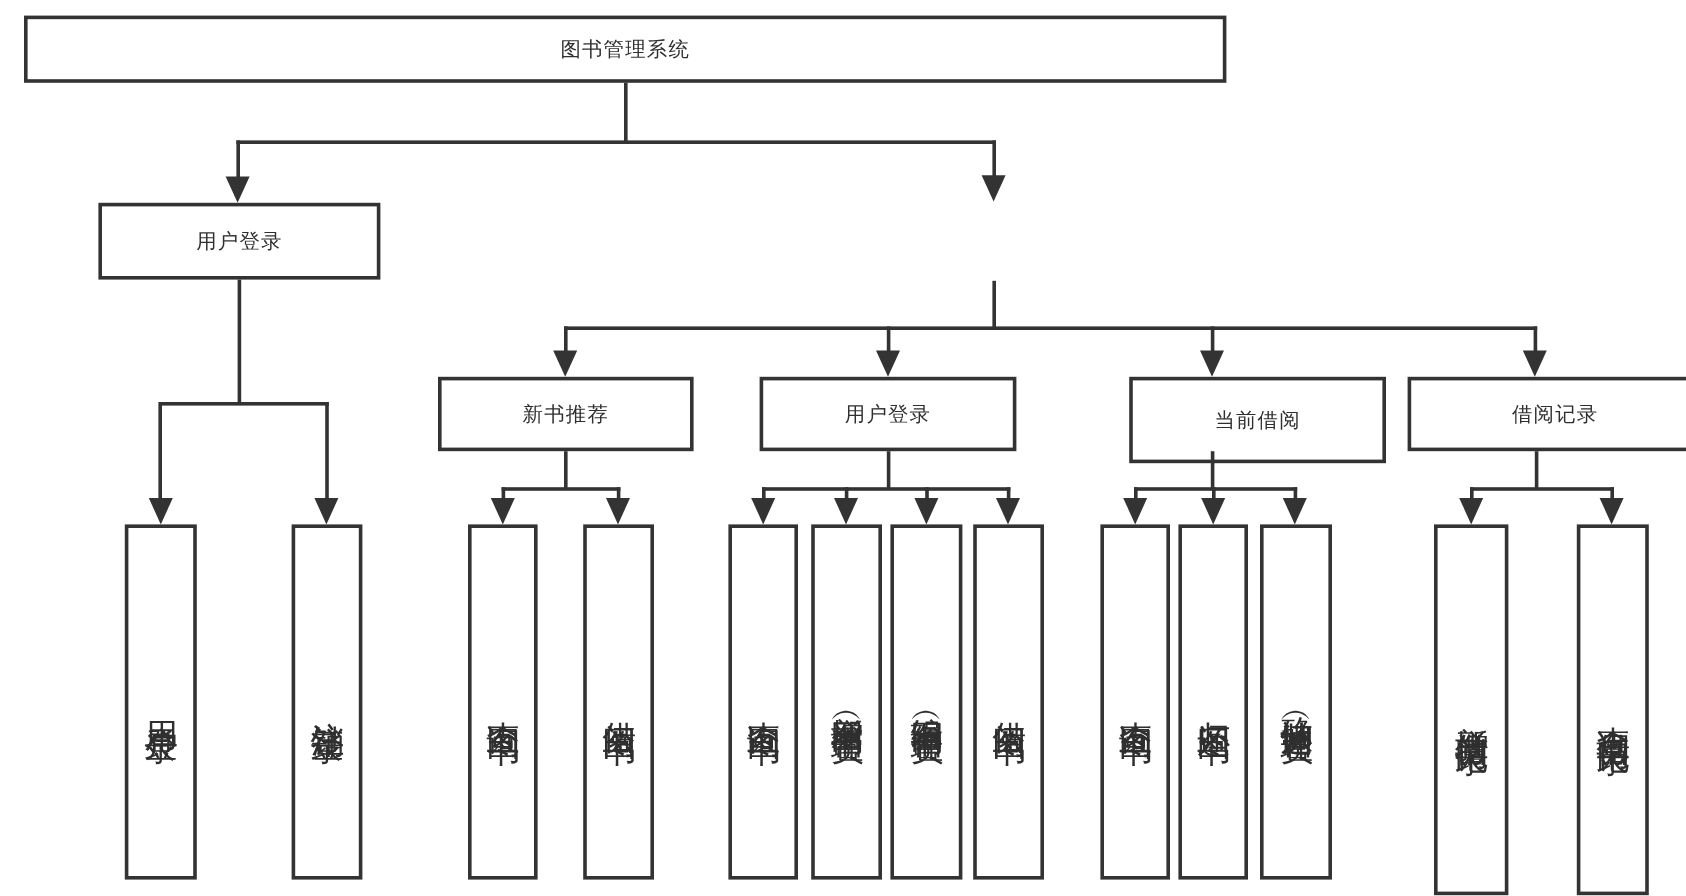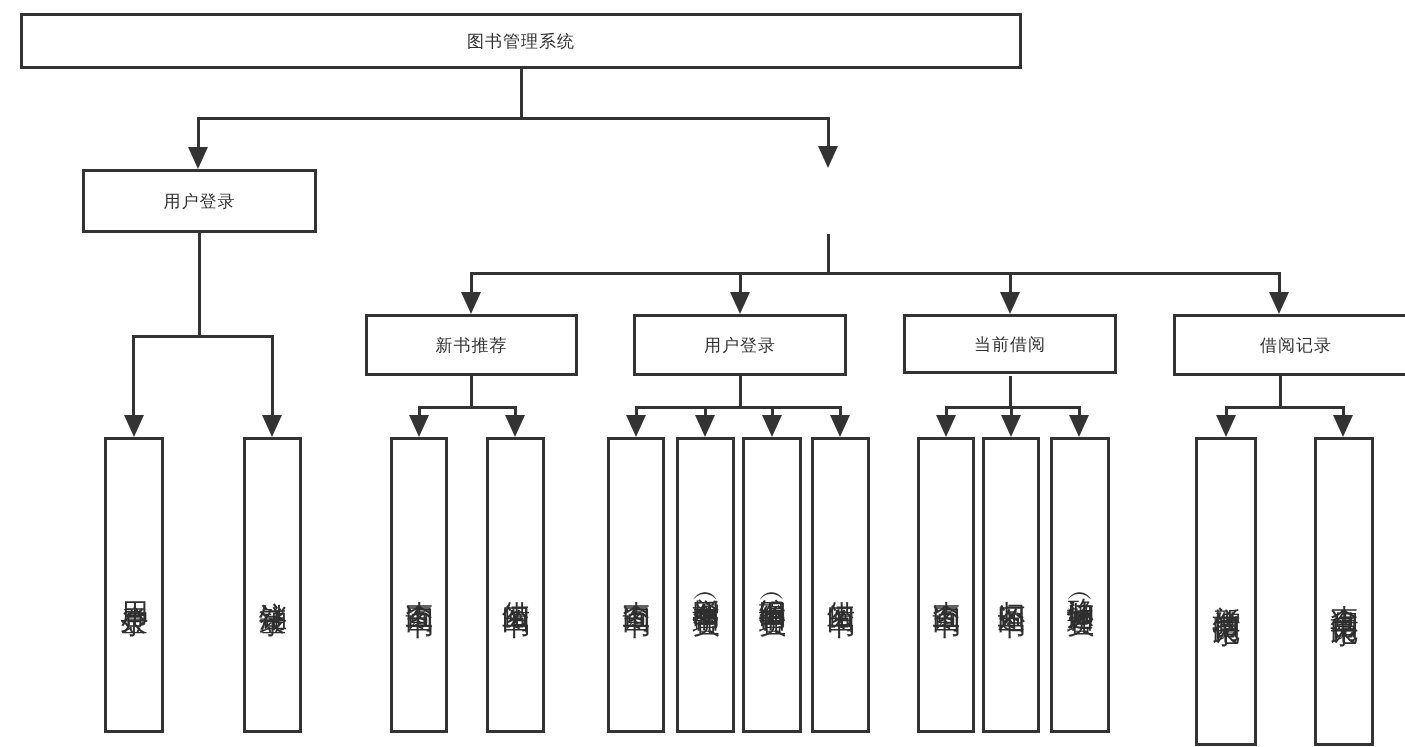--- a/index.html
+++ b/index.html
@@ -78,21 +78,21 @@
   <div class="ahead" style="left:461px;top:292px"></div>
   <div class="vline" style="left:739px;top:272px;height:21px"></div>
   <div class="ahead" style="left:730px;top:292px"></div>
   <div class="vline" style="left:1009px;top:272px;height:21px"></div>
   <div class="ahead" style="left:1000px;top:292px"></div>
   <div class="vline" style="left:1278px;top:272px;height:21px"></div>
   <div class="ahead" style="left:1269px;top:292px"></div>
 
   <div class="box hbox" style="left:365px;top:314px;width:213px;height:62px">新书推荐</div>
   <div class="box hbox" style="left:633px;top:314px;width:214px;height:62px">用户登录</div>
-  <div class="box hbox" style="left:903px;top:314px;width:214px;height:60px">当前借阅</div>
+  <div class="box hbox" style="left:941px;top:314px;width:214px;height:72px">当前借阅</div>
   <div class="box hbox" style="left:1173px;top:314px;width:246px;height:62px">借阅记录</div>
 
   <div class="vline" style="left:470px;top:376px;height:32px"></div>
   <div class="hline" style="left:418px;top:406px;width:99px"></div>
   <div class="vline" style="left:418px;top:406px;height:10px"></div>
   <div class="ahead" style="left:409px;top:415px"></div>
   <div class="vline" style="left:514px;top:406px;height:10px"></div>
   <div class="ahead" style="left:505px;top:415px"></div>
 
   <div class="vline" style="left:739px;top:376px;height:32px"></div>

